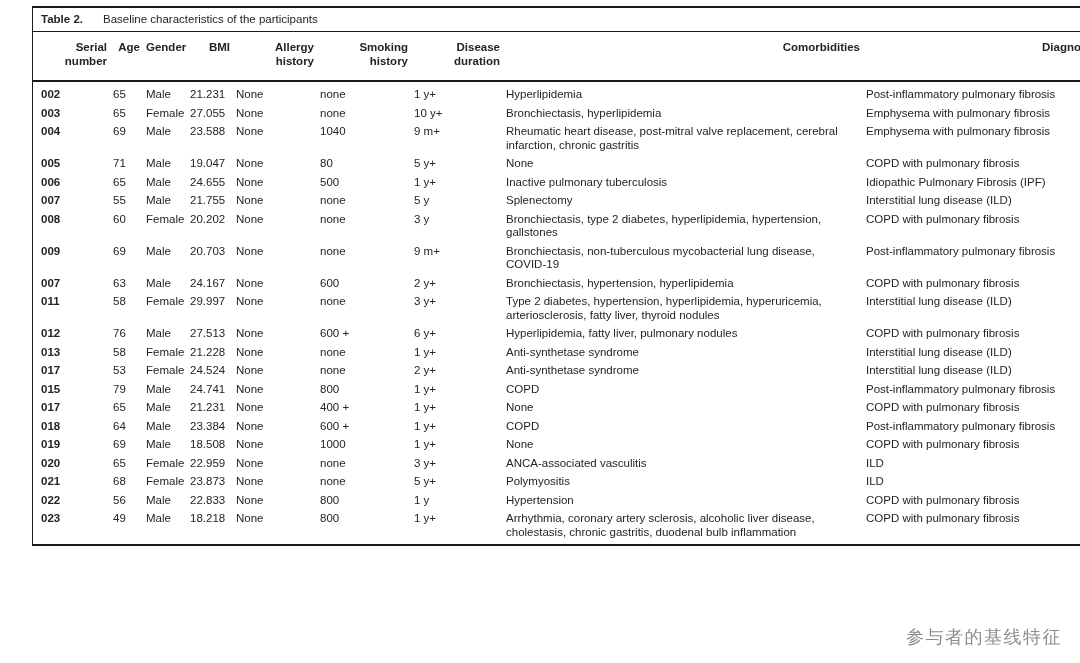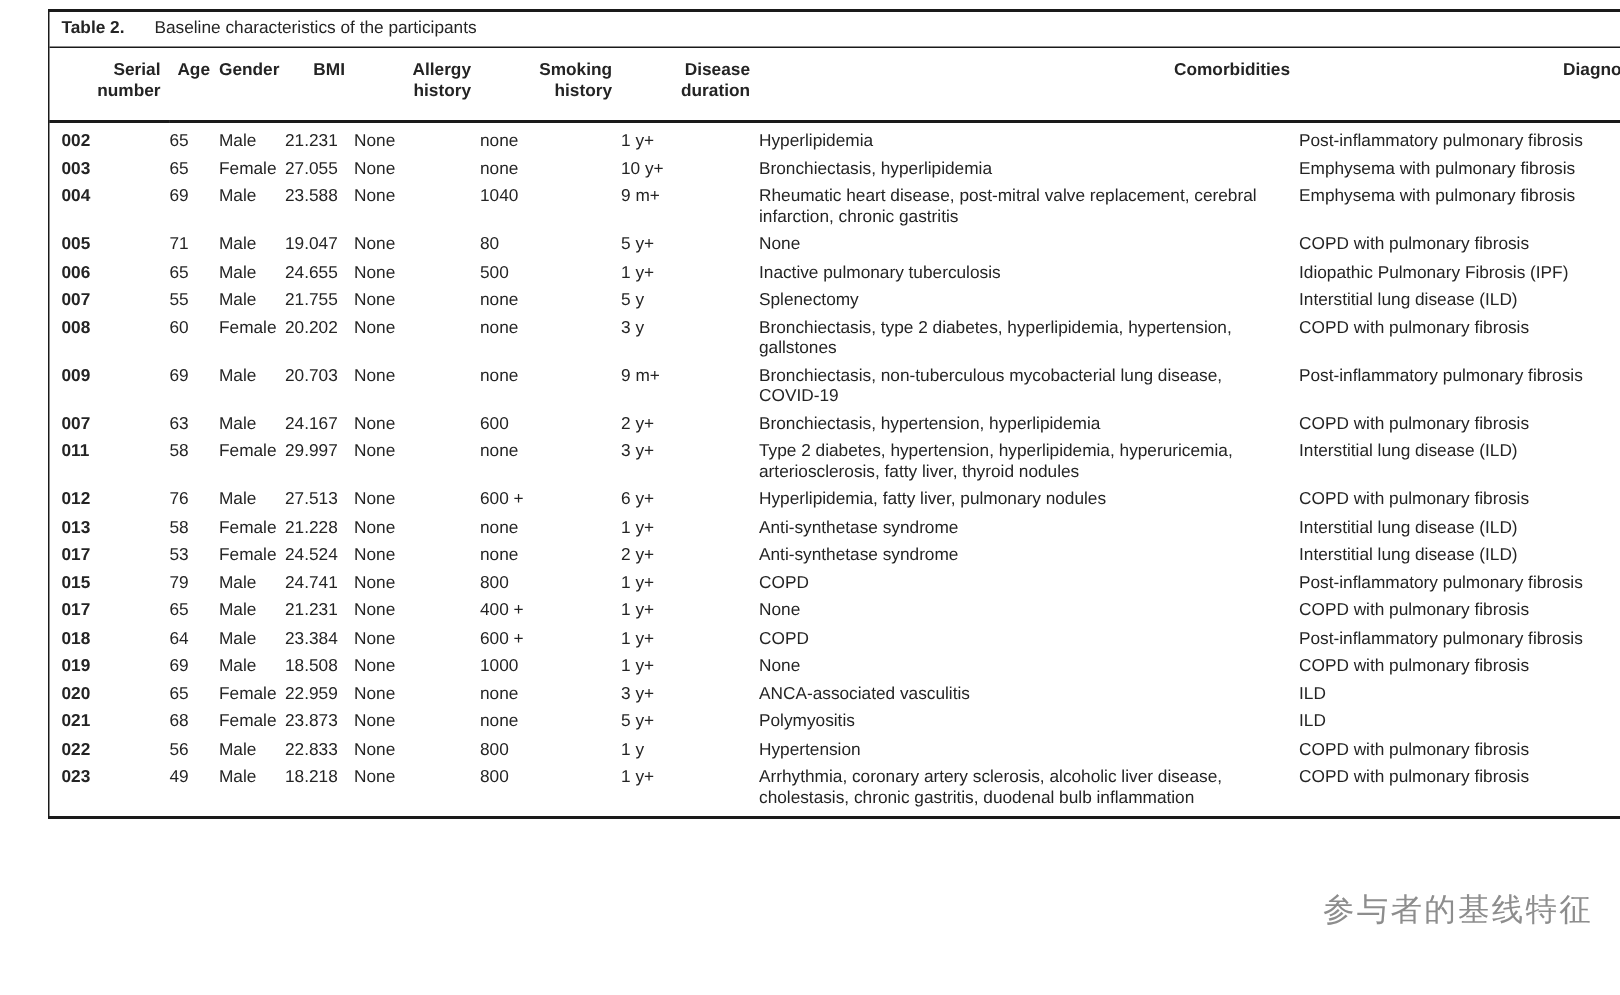--- a/index.html
+++ b/index.html
@@ -48,22 +48,22 @@
   }
   thead th:first-child{padding-left:8px;}
   tbody td{
     vertical-align:top;text-align:left;
     padding:2.5px 8px 2.5px 0;line-height:13.5px;
   }
   tbody td:first-child{padding-left:8px;font-weight:bold;}
   tbody tr:first-child td{padding-top:6px;}
   tbody tr:last-child td{padding-bottom:5px;}
   .caption{
-    position:absolute;right:18px;top:592px;
-    font-size:21px;letter-spacing:1.5px;
+    position:absolute;right:18px;top:625px;
+    font-size:18px;letter-spacing:1.5px;
     color:var(--caption);
   }
 </style>
 </head>
 <body>
 
 <div class="table-frame">
   <div class="title-row">
     <span class="title-label">Table 2.</span>
     <span class="title-text">Baseline characteristics of the participants</span>

